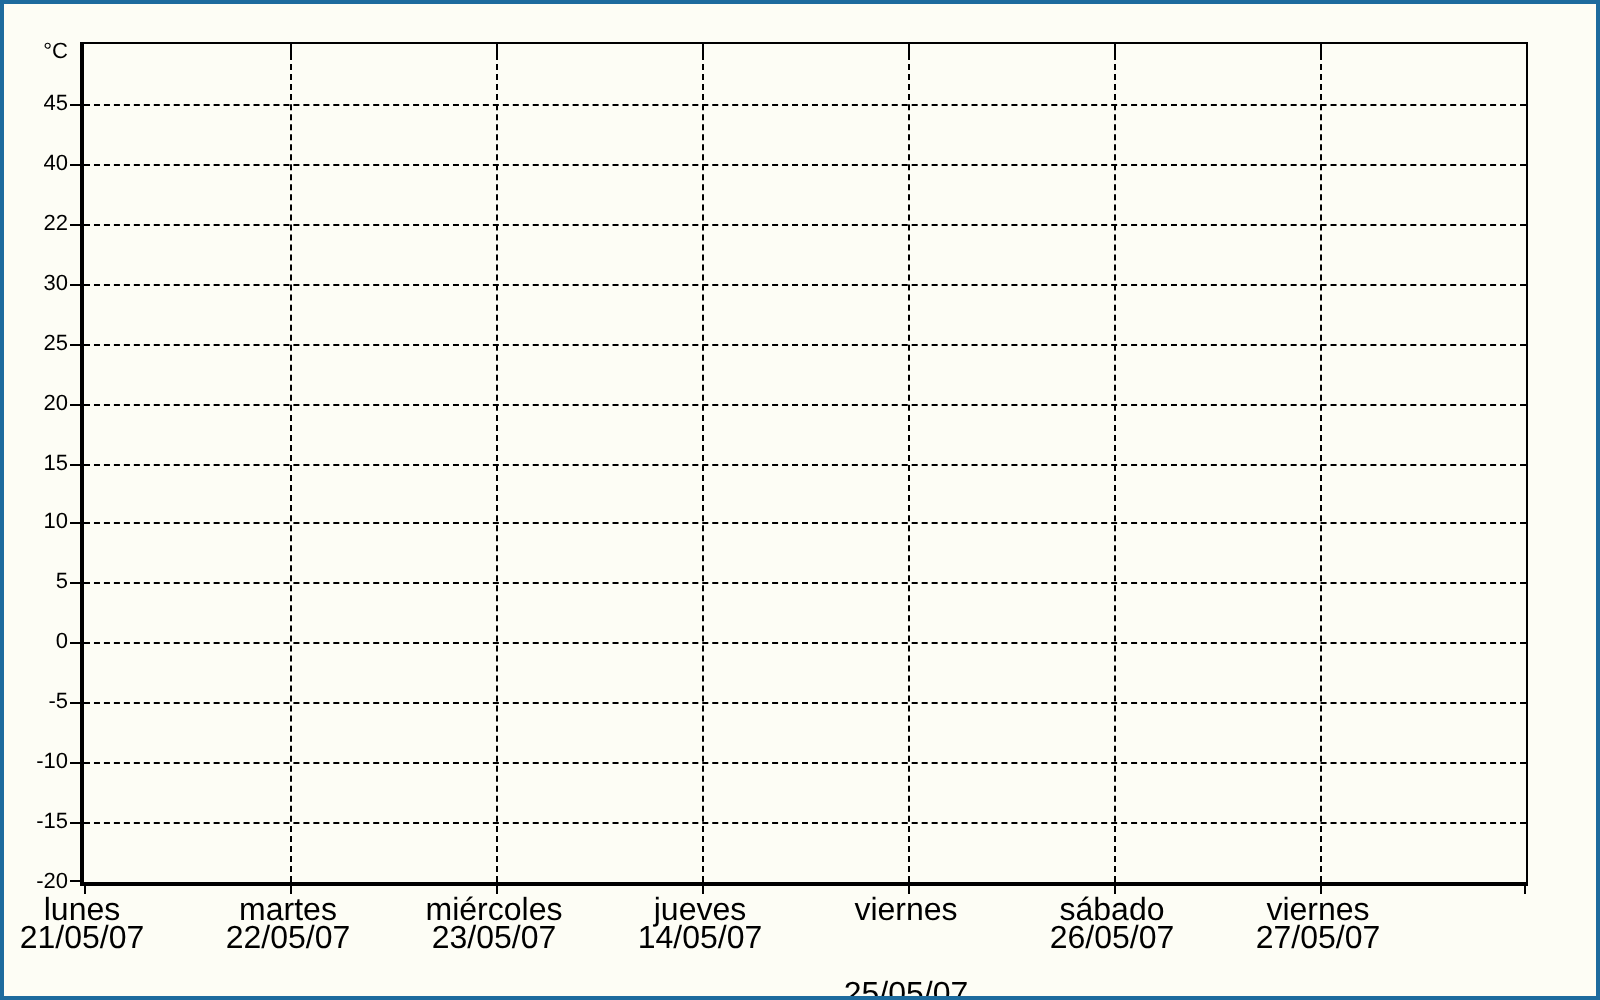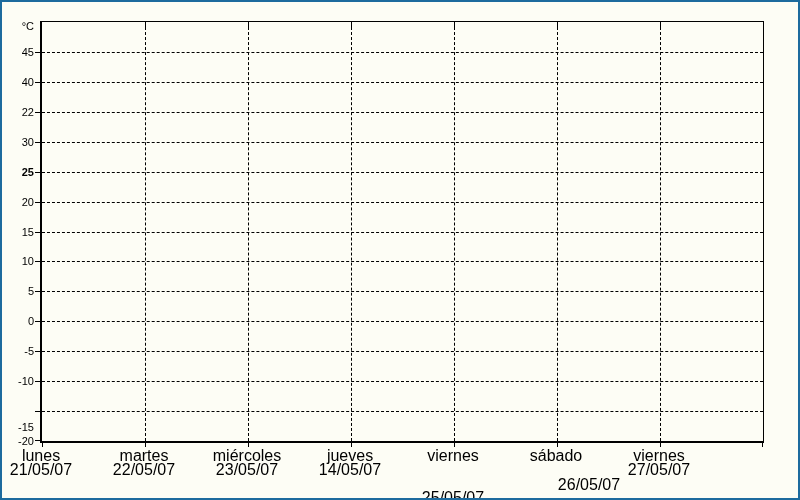--- a/index.html
+++ b/index.html
@@ -105,40 +105,40 @@
         <div class="vgrid" style="left: 618px;"></div>
         <div class="xtick-top" style="left: 618px;"></div>
         <div class="xtick-bottom" style="left: 618px;"></div>
         <div class="xtick-bottom" style="left: 720px;"></div>
       </div>
     <div class="labels-layer" id="labels">
         <div class="ylabel" style="top: 42.9286px;">45</div>
         <div class="ylabel" style="top: 72.8571px;">40</div>
         <div class="ylabel" style="top: 102.786px;">22</div>
         <div class="ylabel" style="top: 132.714px;">30</div>
-        <div class="ylabel" style="top: 162.643px; font-weight: bold;">25</div>
+        <div class="ylabel" style="top: 162.643px;">25</div>
         <div class="ylabel" style="top: 192.571px;">20</div>
         <div class="ylabel" style="top: 222.5px;">15</div>
         <div class="ylabel" style="top: 252.429px;">10</div>
         <div class="ylabel" style="top: 282.357px;">5</div>
         <div class="ylabel" style="top: 312.286px;">0</div>
         <div class="ylabel" style="top: 342.214px;">-5</div>
         <div class="ylabel" style="top: 372.143px;">-10</div>
-        <div class="ylabel" style="top: 402.071px; margin-top: 16px;">-15</div>
+        <div class="ylabel" style="top: 402.071px;">-15</div>
         <div class="ylabel" style="top: 432px;">-20</div>
         <div class="yunit" style="top: 17px;">°C</div>
         <div class="xlabel" style="left: 39px; top: 447px;">lunes</div>
         <div class="xlabel" style="left: 39px; top: 461px;">21/05/07</div>
         <div class="xlabel" style="left: 142px; top: 447px;">martes</div>
         <div class="xlabel" style="left: 142px; top: 461px;">22/05/07</div>
         <div class="xlabel" style="left: 245px; top: 447px;">miércoles</div>
         <div class="xlabel" style="left: 245px; top: 461px;">23/05/07</div>
         <div class="xlabel" style="left: 348px; top: 447px;">jueves</div>
         <div class="xlabel" style="left: 348px; top: 461px;">14/05/07</div>
         <div class="xlabel" style="left: 451px; top: 447px;">viernes</div>
         <div class="xlabel" style="left: 451px; top: 489px;">25/05/07</div>
         <div class="xlabel" style="left: 554px; top: 447px; text-align: center;">sábado</div>
-        <div class="xlabel" style="left: 554px; top: 476px; margin-left: 33px;">26/05/07</div>
+        <div class="xlabel" style="left: 554px; top: 461px;">26/05/07</div>
         <div class="xlabel" style="left: 657px; top: 447px;">viernes</div>
         <div class="xlabel" style="left: 657px; top: 461px;">27/05/07</div>
       </div>
   </div>
 </div>
 
 </body></html>

